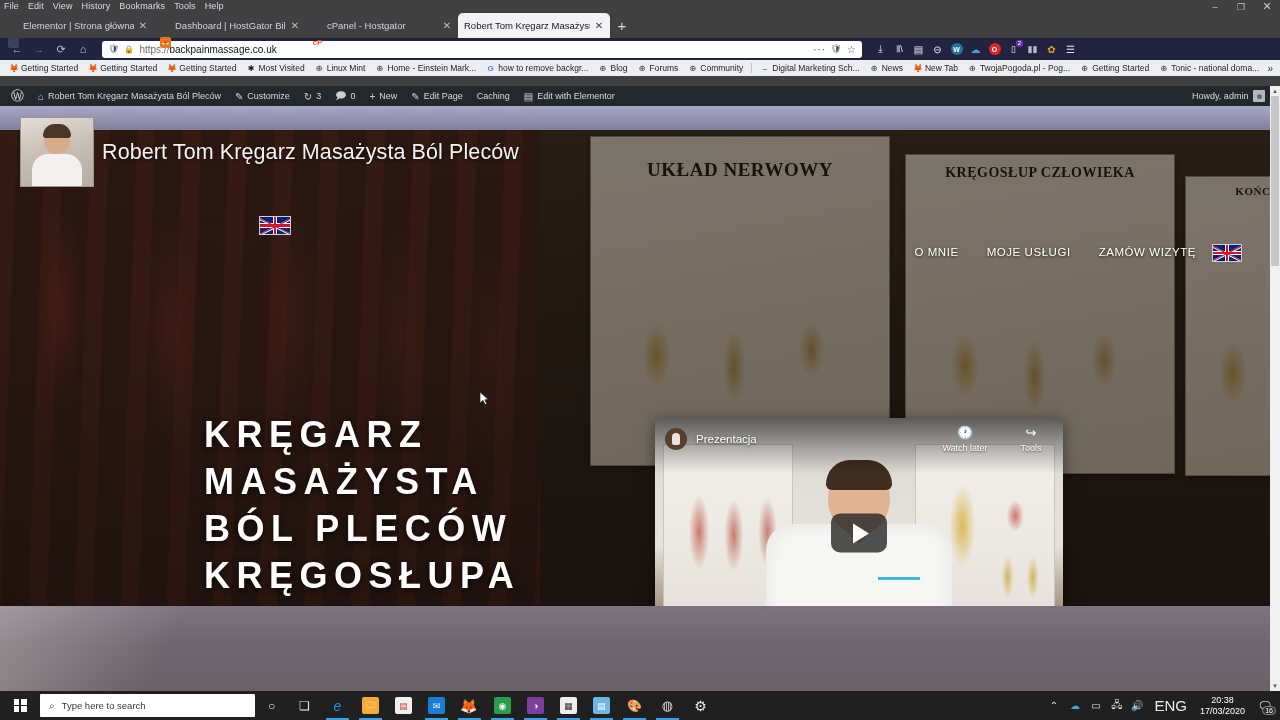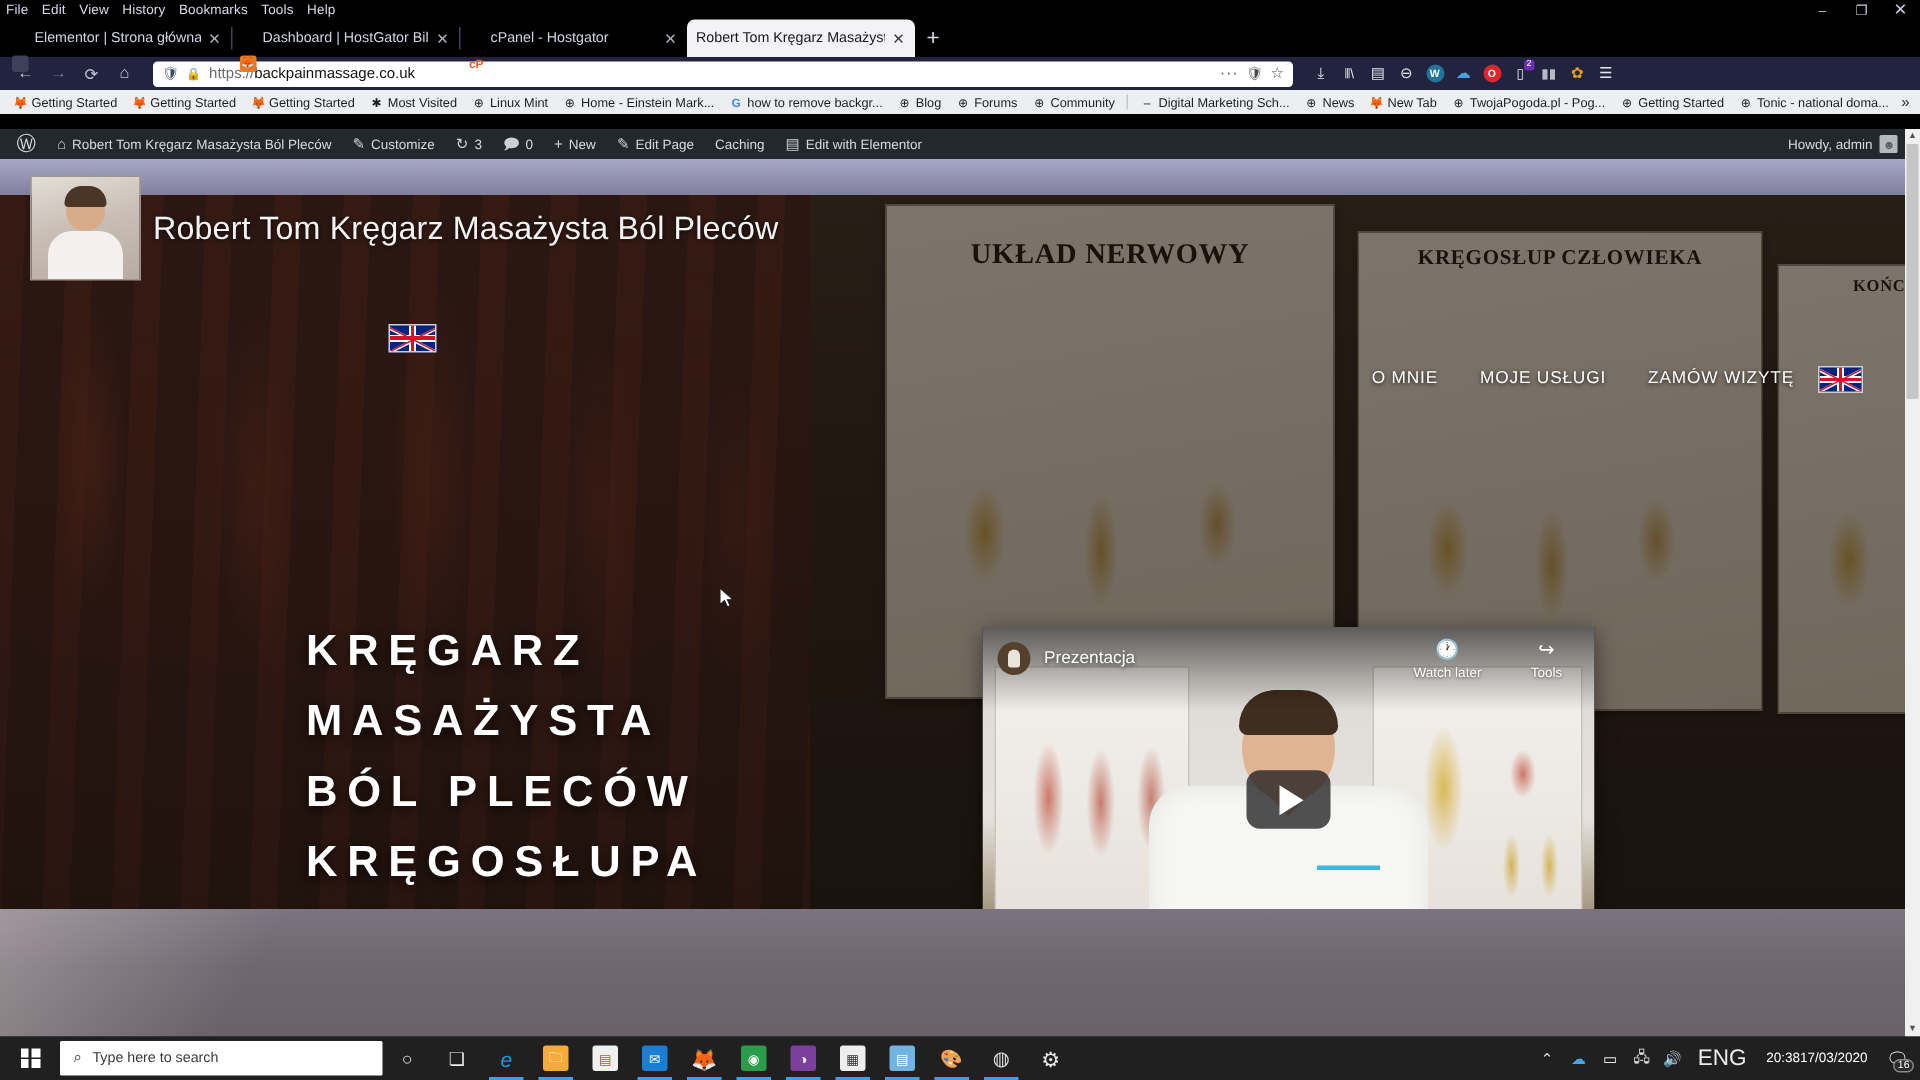--- a/index.html
+++ b/index.html
@@ -4,21 +4,21 @@
 <style>
   * { box-sizing: border-box; margin: 0; padding: 0; }
   html, body {
     width: 1280px; height: 720px; overflow: hidden;
     font-family: "Liberation Sans", sans-serif;
     background: #1e1f36;
   }
   .screen { position: relative; width: 1280px; height: 720px; overflow: hidden; }
 
   
-  .chrome { position: absolute; top:0; left:0; width:1280px; height:86px; background:#000000; }
+  .chrome { position: absolute; top:0; left:0; width:1280px; height:86px; background:#404040; }
 
   .menubar { height:13px; display:flex; align-items:center; padding-left:4px; gap:9px; position:relative; }
   .menubar .mi { color:#d8dae8; font-size:9px; line-height:13px; letter-spacing:.1px; }
   .wincontrols { position:absolute; right:0; top:0; height:13px; display:flex; }
   .wincontrols div { width:26px; height:13px; display:flex; align-items:center; justify-content:center;
      color:#c9cbdc; font-size:9px; }
   .wincontrols div:last-child { font-size:11px; }
 
   .tabstrip { height:25px; display:flex; align-items:flex-end; padding-left:2px; }
   .tab { height:25px; width:152px; display:flex; align-items:center; gap:4px; padding:0 6px;
@@ -140,21 +140,21 @@
   .flag-diag i:nth-child(4){ height:1.3px; background:#cf142b; transform:rotate(-27deg); }
 
   .flag-top { position:absolute; left:259px; top:110px; width:32px; height:19px; }
   .flag-nav { position:absolute; right:38px; top:138px; width:30px; height:18px; }
 
   .nav { position:absolute; right:84px; top:140px; display:flex; gap:28px; align-items:center; }
   .nav a { color:#fff; font-size:11.5px; letter-spacing:.55px; text-decoration:none;
      text-shadow:0 1px 3px rgba(0,0,0,.8); font-weight:400; }
 
   .hero-h1 { position:absolute; left:204px; top:305px; }
-  .hero-h1 .ln { color:#fff; font-size:29px; font-weight:bold; letter-spacing:6.5px;
+  .hero-h1 .ln { color:#fff; font-size:36px; font-weight:bold; letter-spacing:6.5px;
      line-height:47px; text-shadow:0 2px 7px rgba(0,0,0,.75); white-space:nowrap; }
 
   
   .video { position:absolute; left:655px; top:312px; width:408px; height:230px;
      background:#1b1b1b; overflow:hidden; box-shadow:0 3px 14px rgba(0,0,0,.5); }
   .vthumb { position:absolute; inset:0;
      background:linear-gradient(180deg,#dcd9d4 0%,#e5e2dd 55%,#8e7b5f 92%,#6b5a42 100%); }
   .vthumb .poster-l { position:absolute; left:8px; top:26px; width:130px; height:176px;
      background:linear-gradient(180deg,#f3f0ec,#e6e1da); border:1px solid #cbc5bc; }
   .vthumb .poster-l:after{ content:""; position:absolute; inset:6px;
@@ -231,21 +231,21 @@
   .tapp { width:33px; height:29px; display:flex; align-items:center; justify-content:center;
      position:relative; }
   .tapp .glyph { width:17px; height:17px; display:flex; align-items:center; justify-content:center;
      font-size:12px; border-radius:2px; color:#fff; }
   .tapp.open:after { content:""; position:absolute; bottom:0; left:5px; right:5px; height:2px;
      background:#3aa0e8; }
   .tray { margin-left:auto; display:flex; align-items:center; gap:0; padding-right:2px; }
   .tray .ti { width:21px; height:29px; display:flex; align-items:center; justify-content:center;
      color:#e6e6e6; font-size:10px; }
   .tray .lang { font-size:15px; color:#e9e9e9; padding:0 6px; }
-  .clock { display:flex; align-items:center; justify-content:center;
+  .clock { display:flex; flex-direction:column; align-items:center; justify-content:center;
      padding:0 7px; color:#fff; }
   .clock .t { font-size:9px; line-height:11px; }
   .clock .d { font-size:9px; line-height:11px; }
   .notif { width:26px; height:29px; display:flex; align-items:center; justify-content:center;
      position:relative; color:#fff; font-size:12px; }
   .notif .nb { position:absolute; right:2px; bottom:5px; background:#2b2b2b; color:#fff;
      font-size:7px; border-radius:7px; padding:0 2px; border:1px solid #888; }
 </style>
 </head>
 <body>

